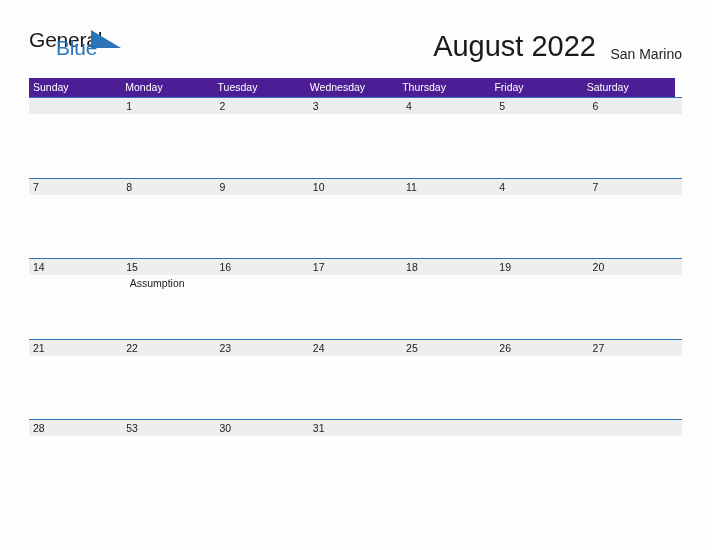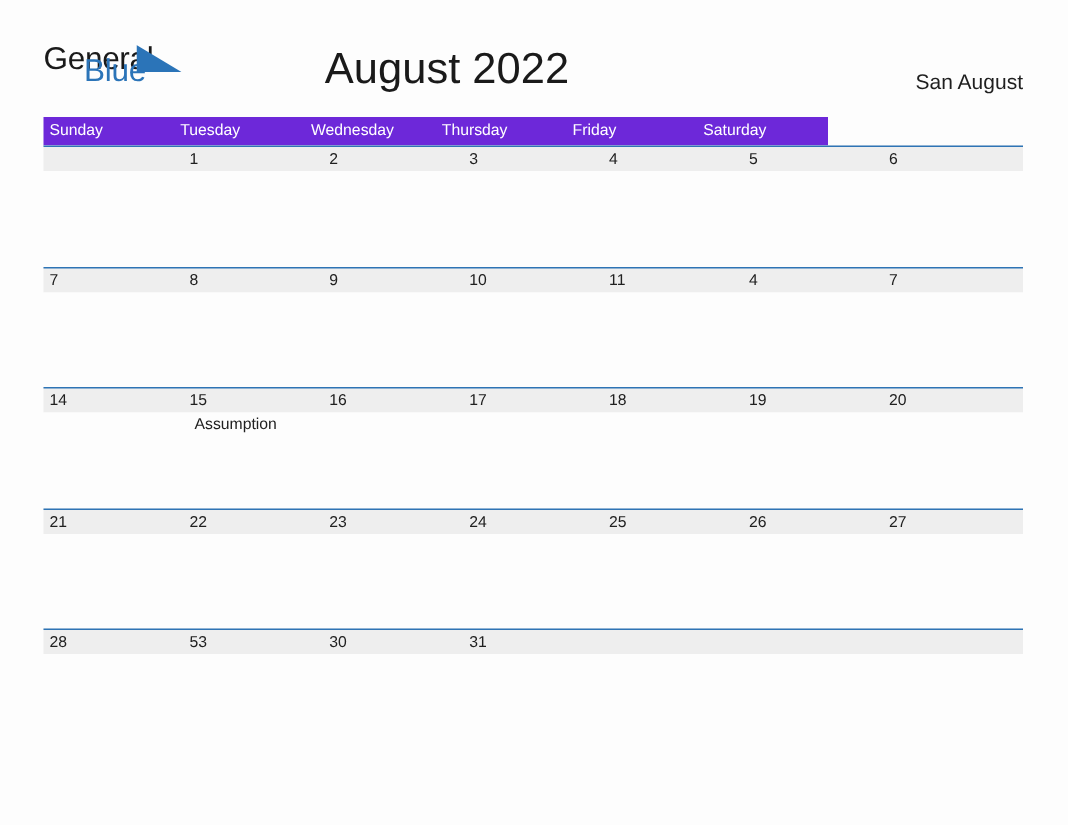--- a/index.html
+++ b/index.html
@@ -55,21 +55,21 @@
     top: 2px;
     width: 30px;
     height: 20px;
   }
 
   .cal-title {
     position: absolute;
     left: 0;
     top: 30px;
     width: 596px;
-    text-align: center;
+    text-align: right;
     font-size: 29px;
     color: #1a1a1a;
     font-family: "Liberation Sans", sans-serif;
   }
 
   .cal-location {
     position: absolute;
     right: 30px;
     top: 46px;
     font-size: 14px;
@@ -81,23 +81,23 @@
   
   .calendar {
     position: absolute;
     left: 29px;
     top: 78px;
     width: 653px;
   }
 
   .weekday-row {
     display: flex;
-    width: 523px;
+    width: 646px;
     height: 19px;
-    background: #6d28d9;
+    background: #4c1d95;
   }
   .weekday-cell {
     width: 93.28px;
     height: 19px;
     line-height: 19px;
     color: #ffffff;
     font-size: 10.5px;
     padding-left: 4px;
     box-sizing: border-box;
     font-family: "Liberation Sans", sans-serif;
@@ -154,28 +154,29 @@
   <div class="logo">
     <span class="logo-general">General</span>
     <span class="logo-blue">Blue</span>
     <svg class="logo-flag" viewBox="0 0 30 20" xmlns="http://www.w3.org/2000/svg">
       <polygon points="0,0 30,18 0,18" fill="#2b74b8"></polygon>
     </svg>
   </div>
 
   <div class="cal-title">August 2022</div>
 
-  <div class="cal-location">San August</div>
+  <div class="cal-location">San Marino</div>
 
 </div>
 
 <div class="calendar">
 
   <div class="weekday-row">
     <div class="weekday-cell">Sunday</div>
+    <div class="weekday-cell">Monday</div>
     <div class="weekday-cell">Tuesday</div>
     <div class="weekday-cell">Wednesday</div>
     <div class="weekday-cell">Thursday</div>
     <div class="weekday-cell">Friday</div>
     <div class="weekday-cell">Saturday</div>
   </div>
 
   <div class="week-row">
     <div class="week-band">
       <div class="daynum-cell"></div>

